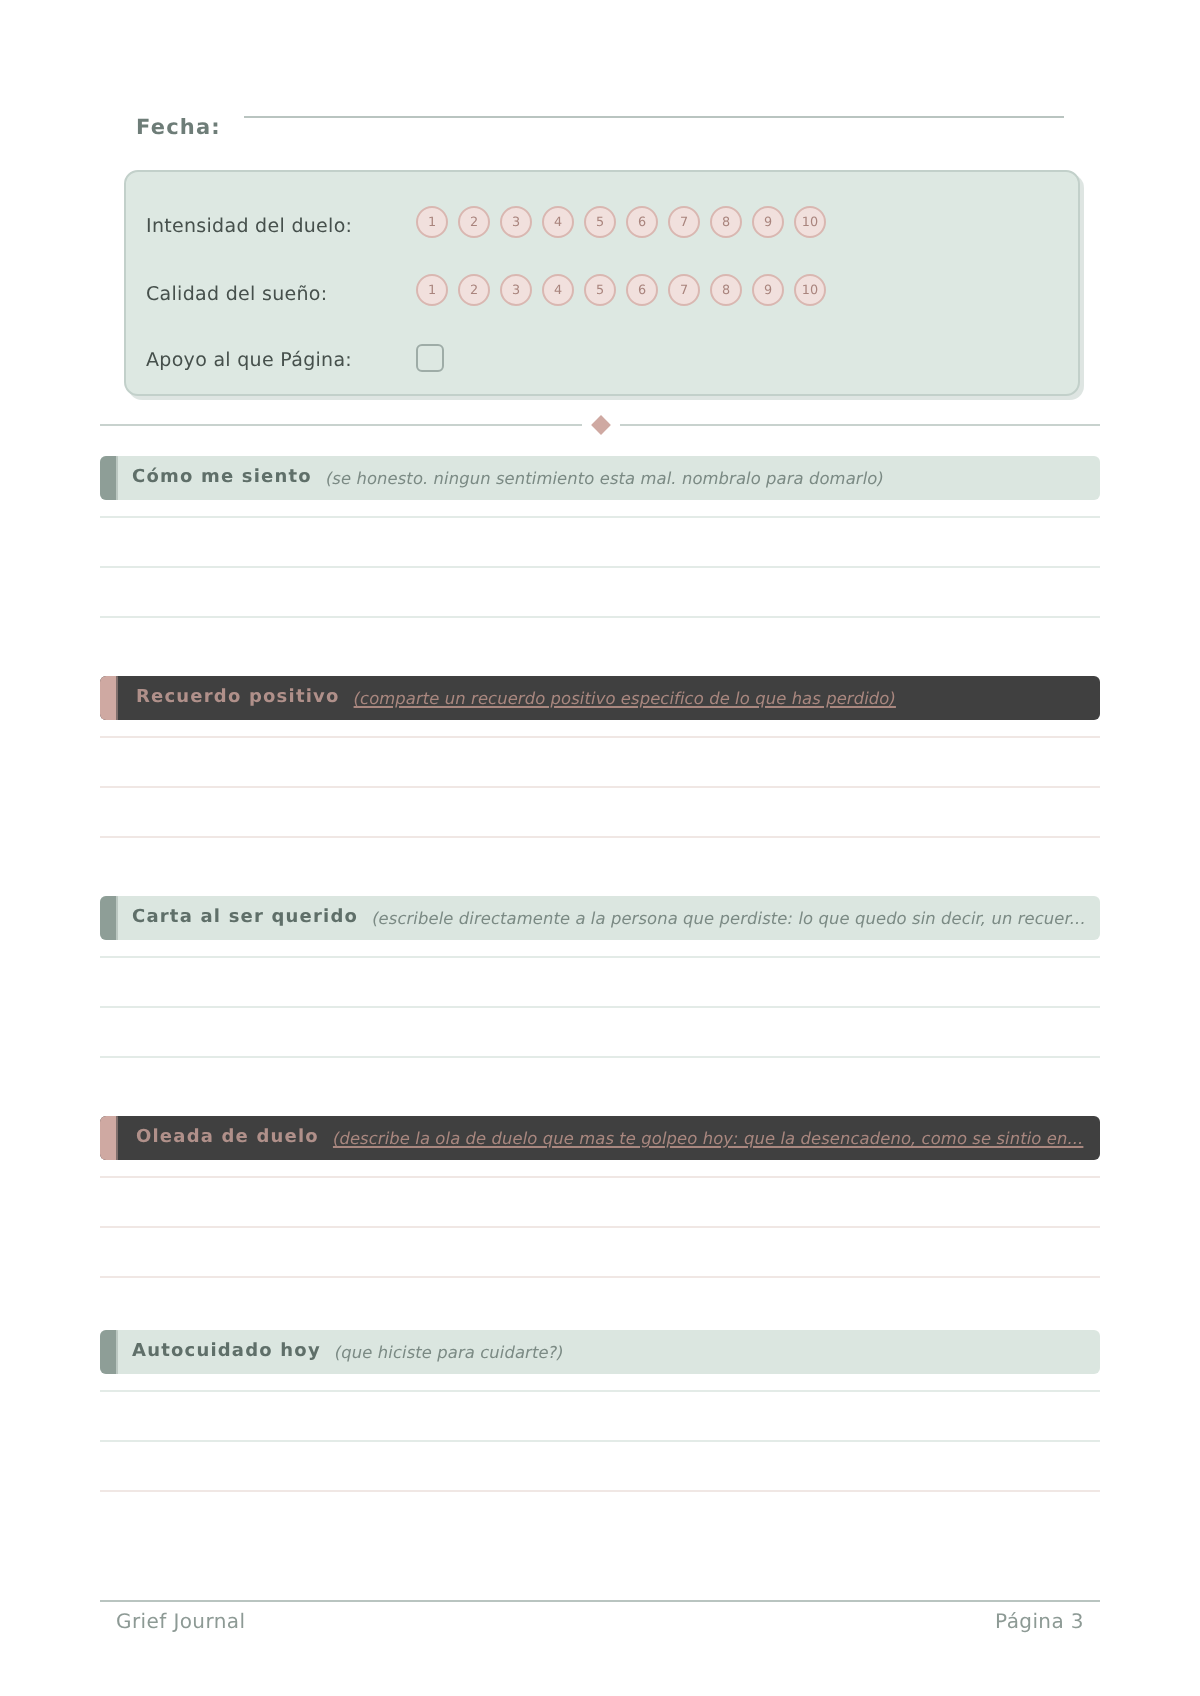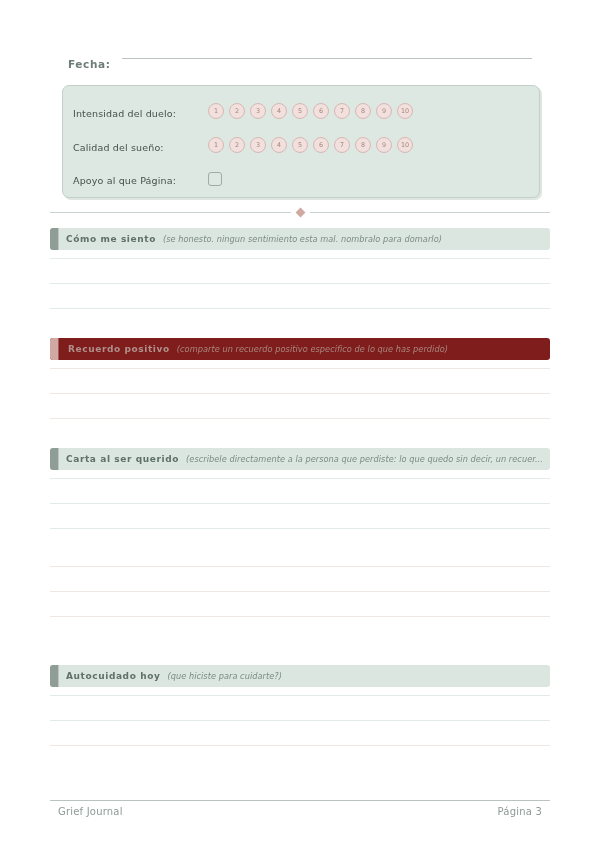--- a/index.html
+++ b/index.html
@@ -157,41 +157,41 @@
   }
   .sec-head.green {
     background: #dbe6e0;
     padding-left: 16px;
   }
   .sec-head.green .accent {
     background: #8e9e97;
     box-shadow: 1px 1px 0 0 rgba(150,165,158,0.45);
   }
   .sec-head.pink {
-    background: #7f1d1d;
+    background: #404040;
   }
   .sec-head.pink .accent {
     background: #cfa9a2;
     box-shadow: 1px 1px 0 0 rgba(207,169,162,0.45);
   }
   .sec-title {
     font-size: 9px;
     font-weight: bold;
     letter-spacing: 0.6px;
   }
   .sec-head.green .sec-title { color: #5f6f69; }
   .sec-head.pink  .sec-title { color: #b0908a; }
   .sec-hint {
     font-size: 8.2px;
     font-style: italic;
     margin-left: 7px;
     letter-spacing: 0.05px;
   }
   .sec-head.green .sec-hint { color: #7b8a84; }
-  .sec-head.pink  .sec-hint { color: #a9877f; }
+  .sec-head.pink  .sec-hint { color: #a9877f; text-decoration: underline; }
 
   .lines {
     margin-top: 8px;
   }
   .wline {
     height: 1px;
     margin-bottom: 24px;
   }
   .wline.green { background: #e3ebe7; }
   .wline.pink  { background: #f0e7e4; }
@@ -308,20 +308,25 @@
       <span class="sec-hint">(escribele directamente a la persona que perdiste: lo que quedo sin decir, un recuer...</span>
     </div>
     <div class="lines">
       <div class="wline green"></div>
       <div class="wline green"></div>
       <div class="wline green"></div>
     </div>
   </div>
 
   <div class="section" style="top:558px;">
+    <div class="sec-head pink">
+      <span class="accent"></span>
+      <span class="sec-title">Oleada de duelo</span>
+      <span class="sec-hint">(describe la ola de duelo que mas te golpeo hoy: que la desencadeno, como se sintio en...</span>
+    </div>
     <div class="lines">
       <div class="wline pink"></div>
       <div class="wline pink"></div>
       <div class="wline pink"></div>
     </div>
   </div>
 
   <div class="section" style="top:665px;">
     <div class="sec-head green">
       <span class="accent"></span>

